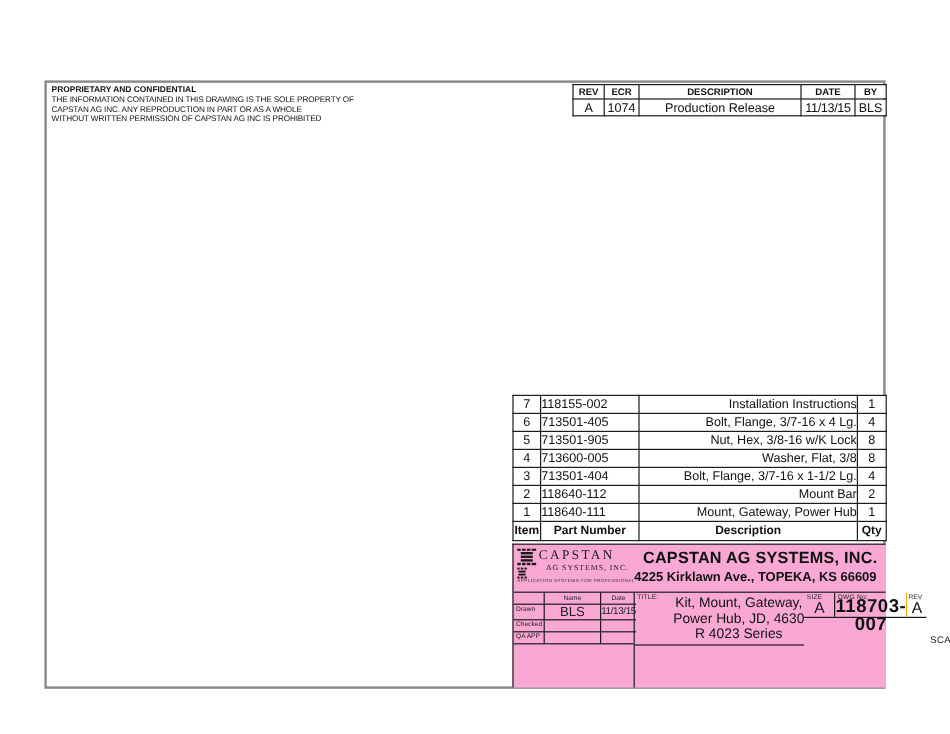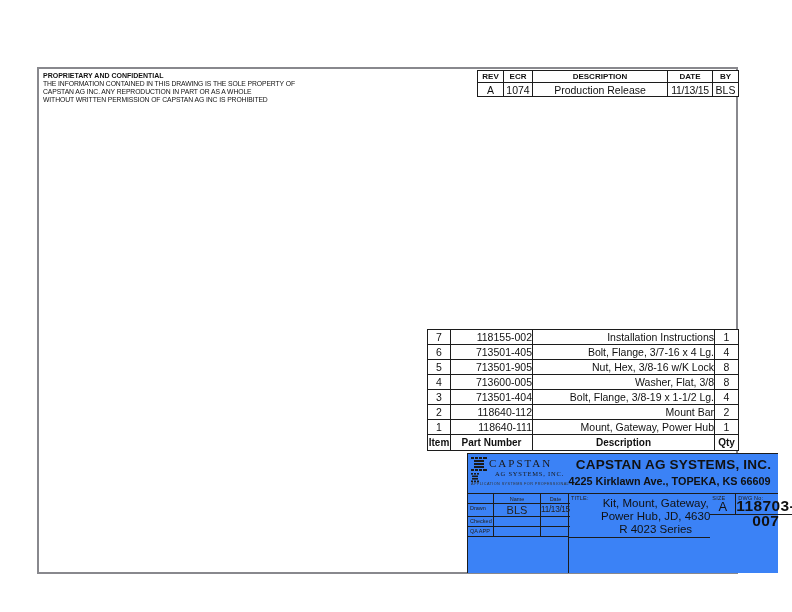--- a/index.html
+++ b/index.html
@@ -29,25 +29,25 @@
   td.rev-date { font-size:9.5px; letter-spacing:-0.3px; }
   td.rev-by { font-size:11px; }
 
   
   table.parts { position:absolute; left:427px; top:329px; border-collapse:collapse; table-layout:fixed; }
   table.parts td, table.parts th { border:1px solid #1c1c1c; padding:0; overflow:hidden; white-space:nowrap; background:#fff; }
   table.parts td { height:15px; font-size:10.5px; }
   table.parts tr.hdr th { height:16px; font-size:10px; font-weight:bold; text-align:center; }
   .p-col-item { width:23px; } .p-col-part { width:82px; } .p-col-desc { width:182px; } .p-col-qty { width:24px; }
   td.p-item, td.p-qty { text-align:center; }
-  td.p-part { text-align:right; padding-left:8px; }
+  td.p-part { text-align:left; padding-left:8px; }
   td.p-desc { text-align:right; padding-left:12px; }
 
   
-  .title-block { position:absolute; left:427px; top:453px; width:311px; height:120px; border-left:1px solid #1c1c1c; border-top:1px solid #1c1c1c; background:#3b82f6;margin-left:40px; }
+  .title-block { position:absolute; left:427px; top:453px; width:311px; height:120px; border-left:1px solid #1c1c1c; border-top:1px solid #1c1c1c; background:#f9a8d4; }
   .company-row { position:relative; height:40px; border-bottom:1px solid #1c1c1c; }
   .logo-icon { position:absolute; left:3px; top:3px; }
   .logo-name { position:absolute; left:21px; top:3px; font-family:"Liberation Serif", serif; font-size:11px; letter-spacing:2px; color:#1a1a1a; }
   .logo-sub { position:absolute; left:27px; top:16px; font-family:"Liberation Serif", serif; font-size:6.5px; letter-spacing:0.8px; color:#1a1a1a; }
   .logo-tagline { position:absolute; left:3px; top:28px; font-size:3.8px; letter-spacing:0.4px; color:#333; white-space:nowrap; width:98px; overflow:hidden; }
   .company-name { position:absolute; left:103px; right:2px; top:3px; text-align:center; font-size:13.5px; font-weight:bold; letter-spacing:0.2px; }
   .company-address { position:absolute; left:95px; right:2px; top:21px; text-align:center; font-size:10.8px; font-weight:bold; }
 
   .tb-lower { display:flex; height:79px; }
   .tb-left { width:101px; border-right:1px solid #1c1c1c; display:flex; flex-direction:column; }
@@ -147,21 +147,21 @@
     </tr>
     <tr>
       <td class="p-item">4</td>
       <td class="p-part">713600-005</td>
       <td class="p-desc">Washer, Flat, 3/8</td>
       <td class="p-qty">8</td>
     </tr>
     <tr>
       <td class="p-item">3</td>
       <td class="p-part">713501-404</td>
-      <td class="p-desc">Bolt, Flange, 3/8-19 x 1-1/2 Lg.</td>
+      <td class="p-desc">Bolt, Flange, 3/7-16 x 1-1/2 Lg.</td>
       <td class="p-qty">4</td>
     </tr>
     <tr>
       <td class="p-item">2</td>
       <td class="p-part">118640-112</td>
       <td class="p-desc">Mount Bar</td>
       <td class="p-qty">2</td>
     </tr>
     <tr>
       <td class="p-item">1</td>

